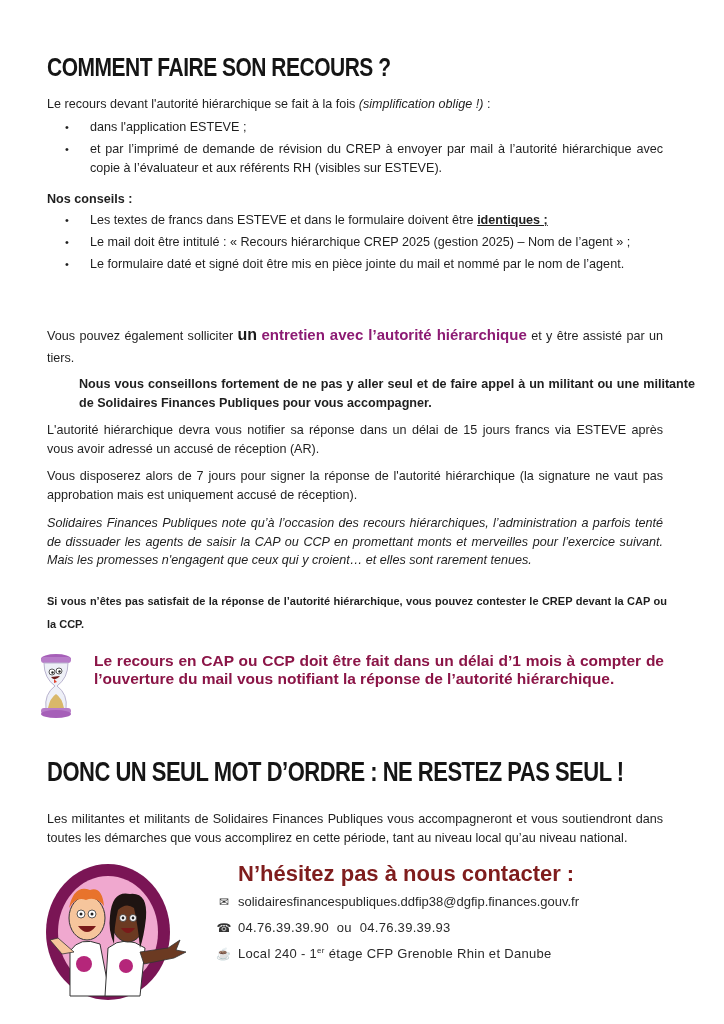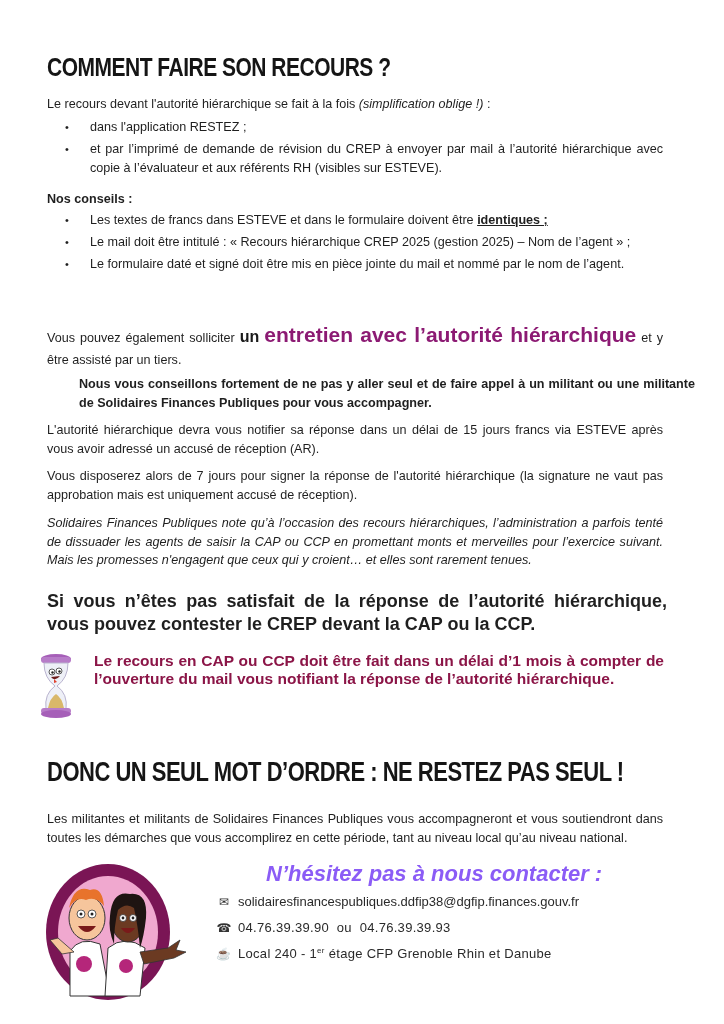--- a/index.html
+++ b/index.html
@@ -18,50 +18,50 @@
 
   .txt { position: absolute; left: 47px; width: 616px; font-family: "Liberation Sans", sans-serif; font-size: 12.6px; line-height: 19px; color: #1f1f1f; text-align: justify; }
   .txt.bold { font-weight: bold; }
   .txt i { font-style: italic; }
 
   ul.bul { position: absolute; left: 63px; width: 600px; list-style: none; font-family: "Liberation Sans", sans-serif; font-size: 12.6px; line-height: 19px; color: #1f1f1f; }
   ul.bul li { position: relative; padding-left: 27px; text-align: justify; margin-bottom: 3px; }
   ul.bul li::before { content: "•"; position: absolute; left: 2px; top: 0; font-size: 11px; }
   .u-bold { font-weight: bold; text-decoration: underline; }
 
-  .purple-big { color: #8c1a73; font-weight: bold; font-size: 21px; }
+  .purple-big { color: #8c1a73; font-weight: bold; font-size: 15px; }
   .big-dark { font-weight: bold; font-size: 16px; color: #1a1a1a; }
 
-  .subhead { position: absolute; left: 47px; width: 620px; font-family: "Liberation Sans", sans-serif; font-weight: bold; font-size: 18px; line-height: 23px; color: #1f1f1f; text-align: justify; }
+  .subhead { position: absolute; left: 47px; width: 620px; font-family: "Liberation Sans", sans-serif; font-weight: bold; font-size: 11px; line-height: 23px; color: #1f1f1f; text-align: justify; }
 
   .alert { position: absolute; left: 94px; top: 652px; width: 570px; font-family: "Liberation Sans", sans-serif; font-weight: bold; font-size: 15.5px; line-height: 18px; color: #8b1547; text-align: justify; }
 
   .hourglass { position: absolute; left: 36px; top: 652px; width: 40px; height: 68px; }
 
-  .contact-title { position: absolute; left: 238px; top: 861px; font-family: "Liberation Sans", sans-serif; font-weight: bold; font-style: italic; font-size: 22px; color: #8b5cf6; margin-left: 28px; }
+  .contact-title { position: absolute; left: 238px; top: 861px; font-family: "Liberation Sans", sans-serif; font-weight: bold; font-size: 22px; color: #7f1d1d; }
   .contact-line { position: absolute; left: 216px; font-family: "Liberation Sans", sans-serif; font-size: 13px; color: #2a2a2a; display: flex; align-items: center; gap: 6px; }
   .contact-line .ic { width: 16px; display: inline-flex; justify-content: center; font-size: 12px; color: #333; }
   .cl1 { top: 894px; }
   .cl2 { top: 920px; letter-spacing: 0.3px; }
   .cl3 { top: 946px; letter-spacing: 0.3px; }
   sup { font-size: 8px; vertical-align: super; line-height: 0; }
 
   .mascot { position: absolute; left: 40px; top: 856px; width: 150px; height: 150px; }
 </style>
 </head>
 <body>
 
 <div class="page">
 
   <div class="h-title title1">COMMENT FAIRE SON RECOURS ?</div>
 
   <div class="txt" style="top:95px;"><span>Le recours devant l'autorité hiérarchique se fait à la fois </span><i>(simplification oblige !)</i><span> :</span></div>
 
   <ul class="bul" style="top:118px;">
-    <li>dans l'application RESTEZ ;</li>
+    <li>dans l'application ESTEVE ;</li>
     <li>et par l’imprimé de demande de révision du CREP à envoyer par mail à l’autorité hiérarchique avec copie à l’évaluateur et aux référents RH (visibles sur ESTEVE).</li>
   </ul>
 
   <div class="txt bold" style="top:190px;">Nos conseils :</div>
 
   <ul class="bul" style="top:211px;">
     <li><span>Les textes de francs dans ESTEVE et dans le formulaire doivent être </span><span class="u-bold">identiques ;</span></li>
     <li>Le mail doit être intitulé : « Recours hiérarchique CREP 2025 (gestion 2025) – Nom de l’agent » ;</li>
     <li>Le formulaire daté et signé doit être mis en pièce jointe du mail et nommé par le nom de l’agent.</li>
   </ul>

